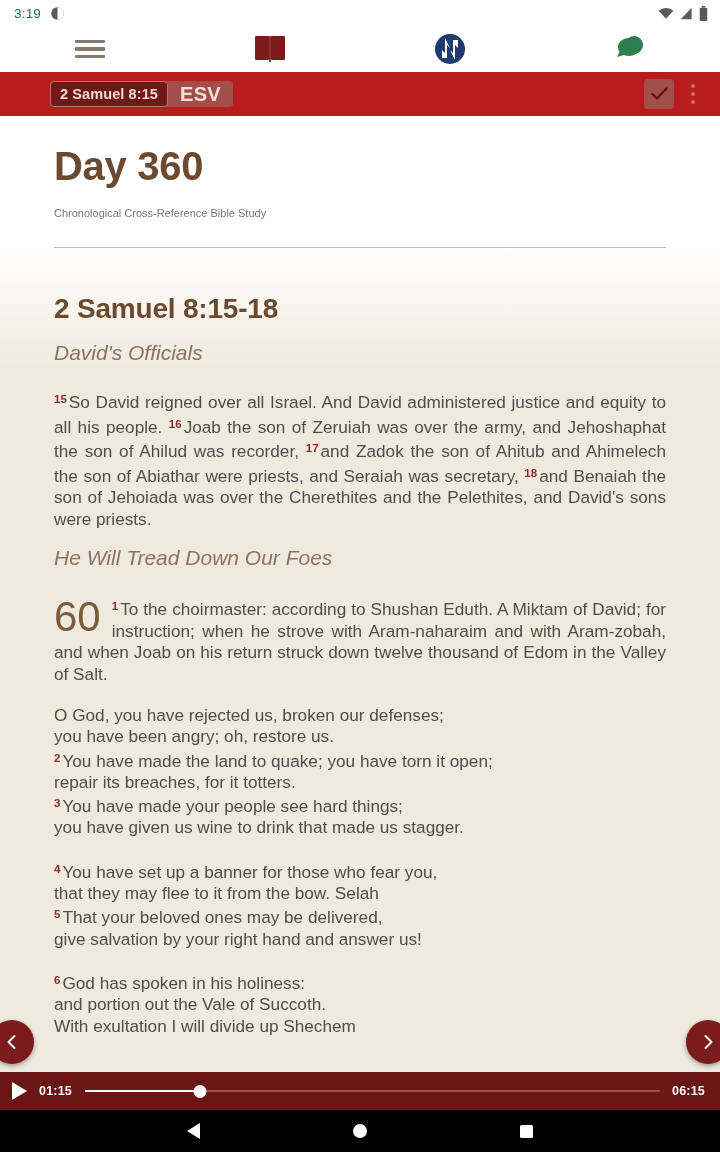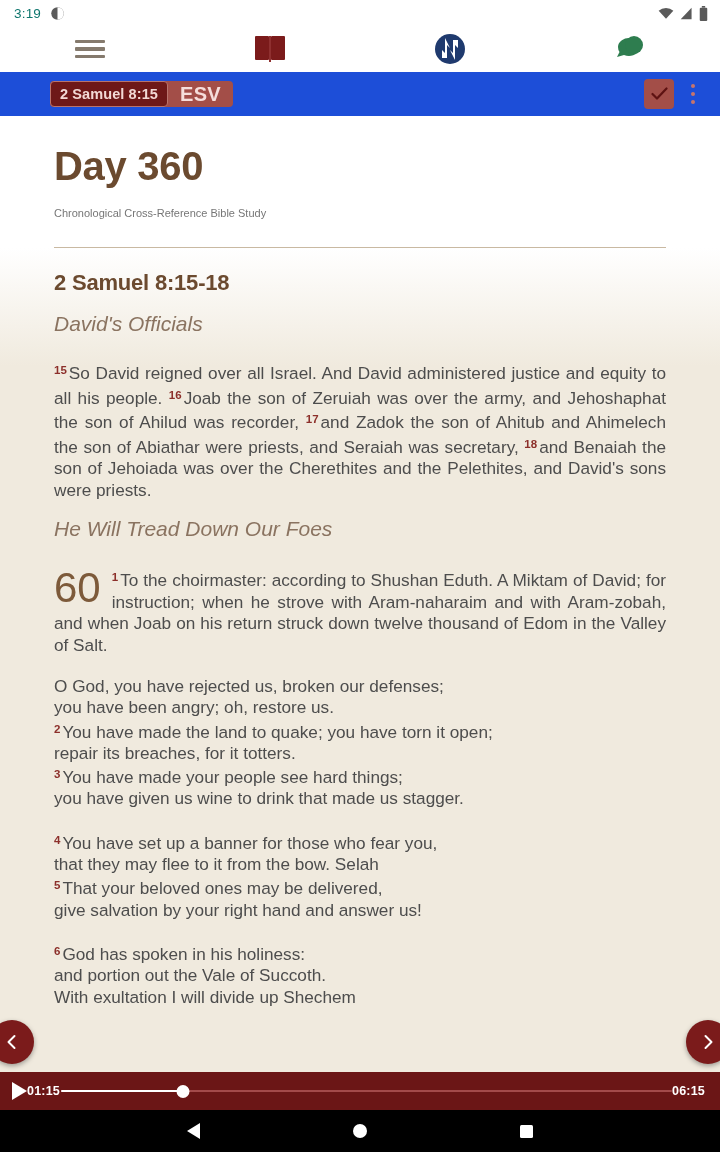--- a/index.html
+++ b/index.html
@@ -56,21 +56,21 @@
     display: block;
     height: 3.2px;
     background: #857a6d;
     border-radius: 1px;
     margin: 4.6px 0;
   }
 
   
   .toolbar {
     height: 44px;
-    background: #1d4ed8;
+    background: #b91c1c;
     display: flex;
     align-items: center;
     padding: 0 12px 0 50px;
     position: relative;
   }
   .ref-chip {
     display: flex;
     align-items: stretch;
     background: #a34e48;
     border-radius: 4px;
@@ -151,24 +151,24 @@
     color: #767676;
     margin-top: 18px;
   }
   .divider {
     height: 1px;
     background: #c9b9a2;
     margin-top: 28px;
   }
 
   .passage-title {
-    font-size: 22px;
+    font-size: 28px;
     font-weight: bold;
     color: #6b4a2f;
-    margin-top: 22px;
+    margin-top: 45px;
     letter-spacing: -.2px;
   }
   .passage-sub {
     font-size: 21px;
     font-style: italic;
     font-weight: normal;
     color: #8a7360;
     margin-top: 16px;
   }
 
@@ -229,21 +229,21 @@
   
   .player {
     position: absolute;
     left: 0; right: 0;
     bottom: 42px;
     height: 38px;
     background: #6b1616;
     display: flex;
     align-items: center;
     padding: 0 14px 0 12px;
-    gap: 0;
+    gap: 12px;
   }
   .play-tri {
     width: 0; height: 0;
     border-left: 15px solid #ffffff;
     border-top: 9px solid transparent;
     border-bottom: 9px solid transparent;
   }
   .time {
     font-size: 12.5px;
     color: #ffffff;

